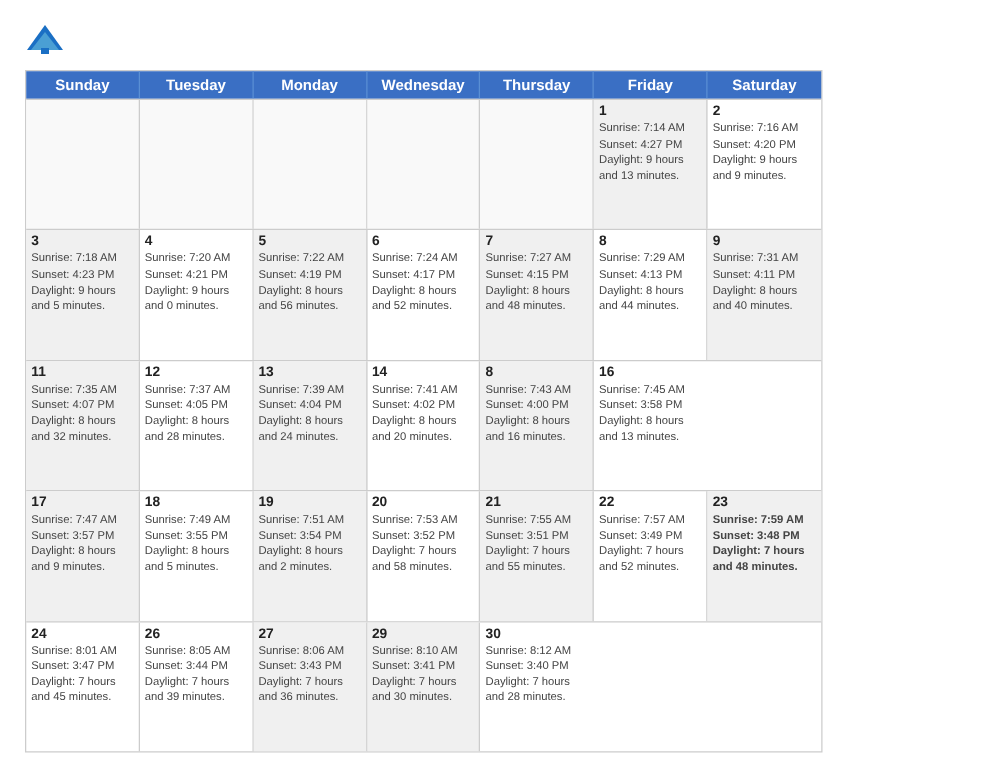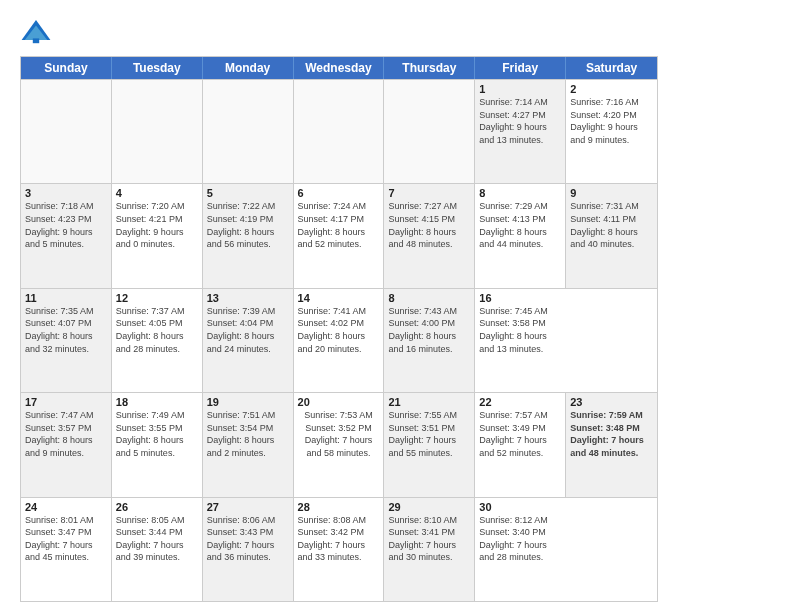--- a/index.html
+++ b/index.html
@@ -261,21 +261,21 @@
 Daylight: 8 hours and 5 minutes.</div>
           </div>
           <div class="cal-cell shaded">
             <div class="day-num">19</div>
             <div class="day-info" style="white-space: pre-line;">Sunrise: 7:51 AM
 Sunset: 3:54 PM
 Daylight: 8 hours and 2 minutes.</div>
           </div>
           <div class="cal-cell">
             <div class="day-num">20</div>
-            <div class="day-info" style="white-space: pre-line; text-align: center;">Sunrise: 7:53 AM
+            <div class="day-info" style="white-space: pre-line;">Sunrise: 7:53 AM
 Sunset: 3:52 PM
 Daylight: 7 hours and 58 minutes.</div>
           </div>
           <div class="cal-cell shaded">
             <div class="day-num">21</div>
             <div class="day-info" style="white-space: pre-line;">Sunrise: 7:55 AM
 Sunset: 3:51 PM
 Daylight: 7 hours and 55 minutes.</div>
           </div>
           <div class="cal-cell">
@@ -302,26 +302,20 @@
             <div class="day-num">26</div>
             <div class="day-info" style="white-space: pre-line;">Sunrise: 8:05 AM
 Sunset: 3:44 PM
 Daylight: 7 hours and 39 minutes.</div>
           </div>
           <div class="cal-cell shaded">
             <div class="day-num">27</div>
             <div class="day-info" style="white-space: pre-line;">Sunrise: 8:06 AM
 Sunset: 3:43 PM
 Daylight: 7 hours and 36 minutes.</div>
-          </div>
-          <div class="cal-cell">
-            <div class="day-num">28</div>
-            <div class="day-info" style="white-space: pre-line;">Sunrise: 8:08 AM
-Sunset: 3:42 PM
-Daylight: 7 hours and 33 minutes.</div>
           </div>
           <div class="cal-cell shaded">
             <div class="day-num">29</div>
             <div class="day-info" style="white-space: pre-line;">Sunrise: 8:10 AM
 Sunset: 3:41 PM
 Daylight: 7 hours and 30 minutes.</div>
           </div>
           <div class="cal-cell">
             <div class="day-num">30</div>
             <div class="day-info" style="white-space: pre-line;">Sunrise: 8:12 AM

